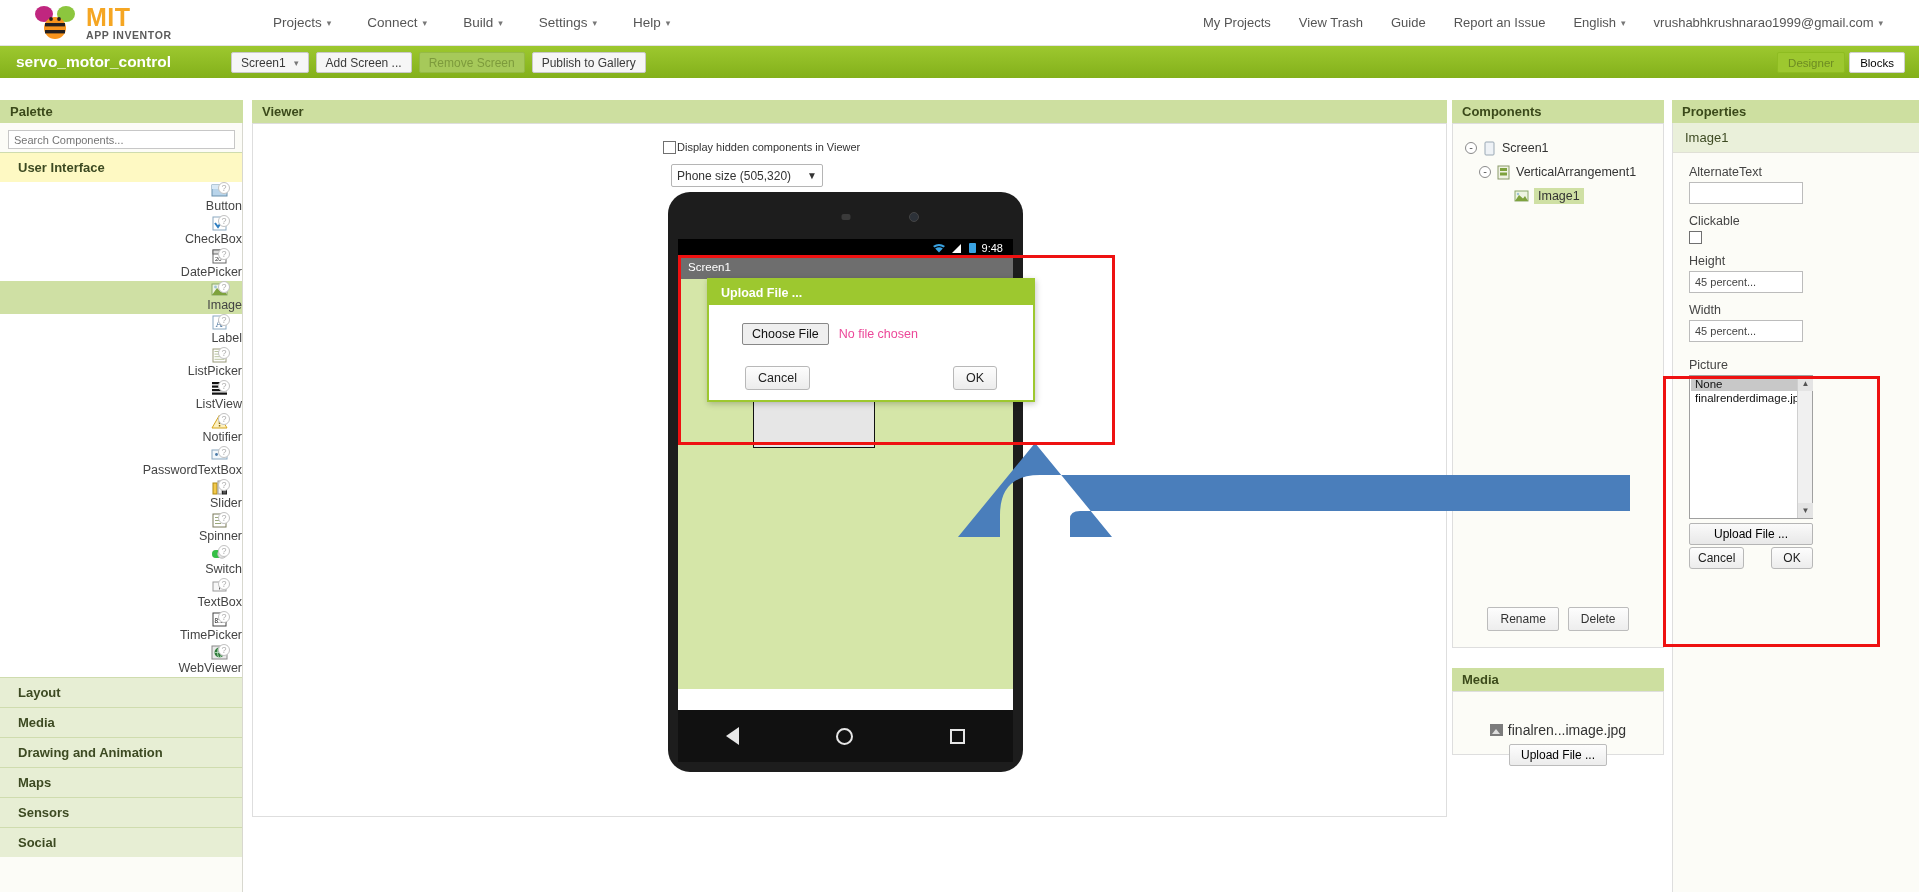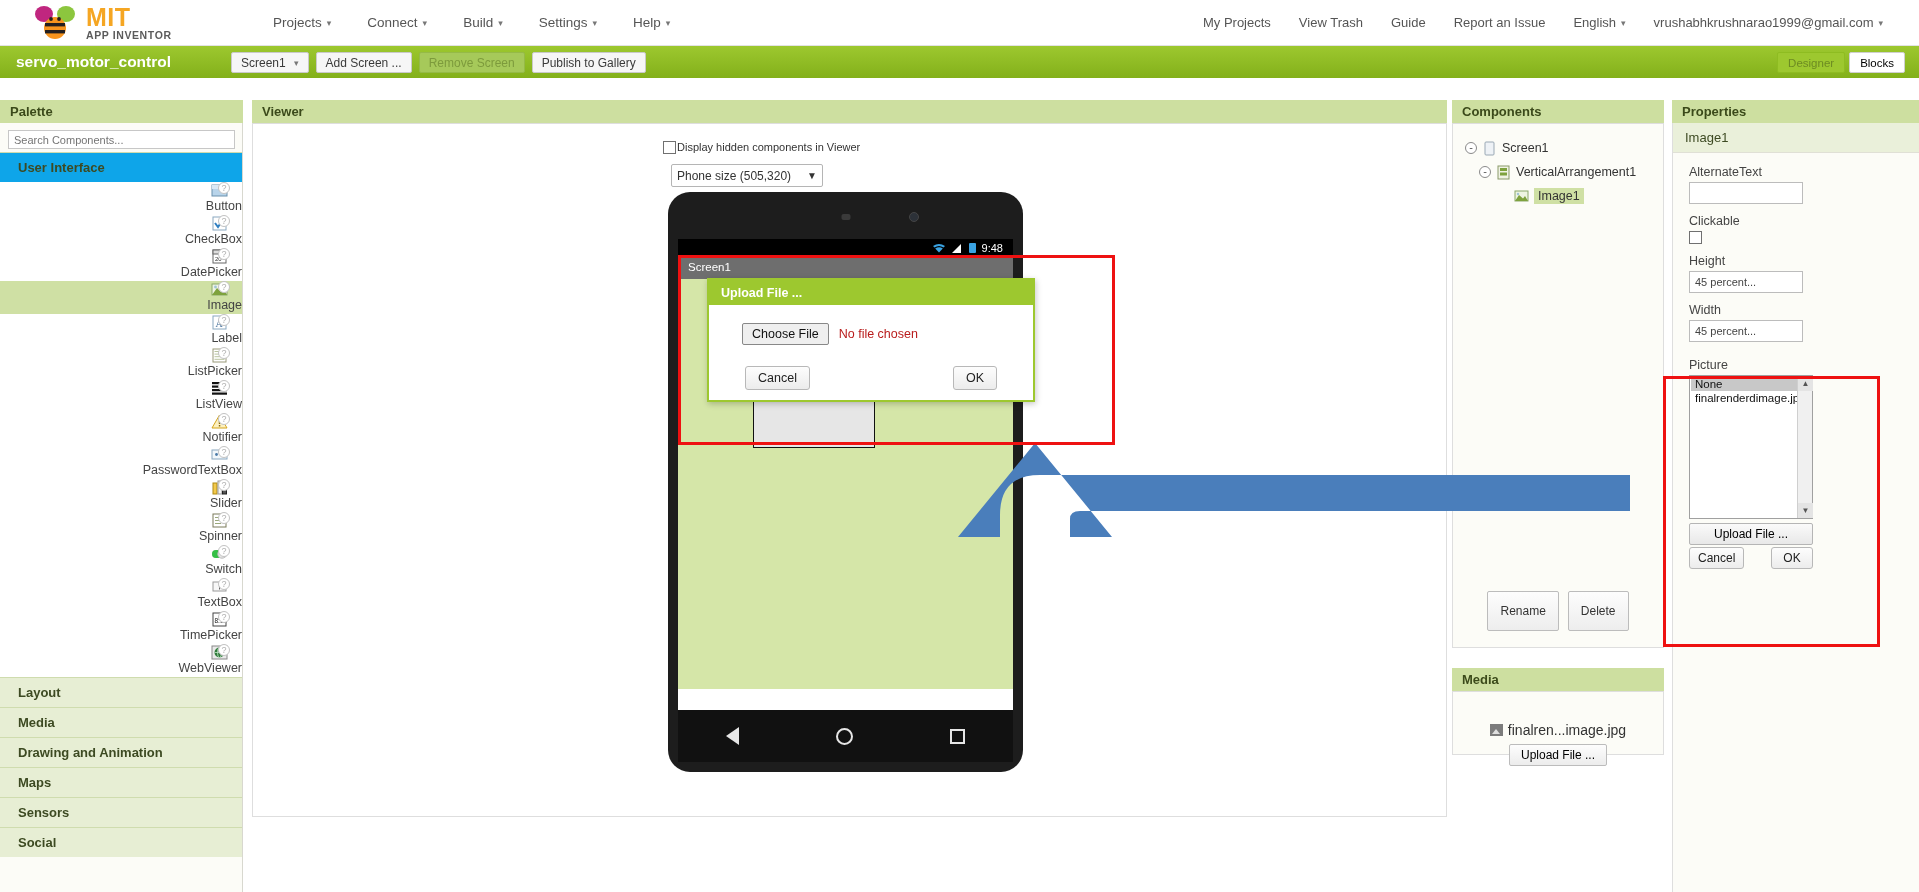--- a/index.html
+++ b/index.html
@@ -69,21 +69,21 @@
     position: absolute; left: 0; top: 100px; width: 243px; height: 792px;
     background: #fcfcf7; border-right: 1px solid #d8d8cf;
   }
   .palette-head { position: absolute; left: 0; top: -18px; width: 243px; }
   .searchbox {
     margin: 7px 8px 3px 8px; width: 227px; height: 19px;
     border: 1px solid #c7c7c7; background: #fff; font-size: 11px; color: #9a9a9a;
     padding: 2px 5px; font-family: "Liberation Sans", sans-serif;
   }
   .cat-head {
-    background: #0ea5e9; color: #3d4a22; font-weight: bold; font-size: 13px;
+    background: #fef9c3; color: #3d4a22; font-weight: bold; font-size: 13px;
     padding: 7px 10px 7px 18px; border-top: 1px solid #cfdcae; cursor: pointer;
   }
   .cat-head.sub { background: #e7eed4; }
   .plist { background: #fff; }
   .pitem {
     display: flex; align-items: flex-end; height: 33px; padding-left: 26px;
     font-size: 12.5px; color: #444; cursor: pointer; position: relative; flex-direction: column;
   }
   .pitem.sel { background: #cfe0a4; }
   .picon { width: 17px; height: 17px; margin-right: 14px; flex: 0 0 17px; }
@@ -171,21 +171,21 @@
   .updialog-head {
     background: #9dc82f; color: #fff; font-weight: bold; font-size: 12.5px;
     padding: 6px 12px; height: 25px;
   }
   .updialog-body { padding: 18px 0 0 0; }
   .file-row { display: flex; align-items: center; margin-left: 33px; }
   .choose-btn {
     background: #efefef; border: 1px solid #888; border-radius: 2px;
     font-size: 12.5px; padding: 3px 9px; color: #111; cursor: pointer;
   }
-  .nofile { font-size: 12.5px; color: #b91c1c; margin-left: 10px; }
+  .nofile { font-size: 12.5px; color: #ec4899; margin-left: 10px; }
   .updialog-btns { display: flex; margin-top: 21px; padding: 0 36px; }
   .dbtn {
     background: linear-gradient(#fdfdfd,#ececec); border: 1px solid #b8b8b8; border-radius: 3px;
     font-size: 12.5px; padding: 4px 12px; color: #222; cursor: pointer; min-width: 50px;
   }
   .dbtn.ok { margin-left: auto; min-width: 42px; }
 
   
   .red-box {
     position: absolute; border: 3px solid #ee1111; z-index: 60; pointer-events: none;
@@ -210,21 +210,21 @@
   }
   .ticon { width: 15px; height: 15px; margin-right: 5px; flex: 0 0 15px; }
   .tlabel { color: #333; }
   .tnode.sel .tlabel { background: #cfe0a4; padding: 1px 4px; }
   .comp-actions {
     position: absolute; bottom: 16px; left: 0; width: 100%;
     display: flex; justify-content: center; gap: 9px;
   }
   .cbtn {
     background: linear-gradient(#fdfdfd,#ededed); border: 1px solid #bcbcbc; border-radius: 2px;
-    font-size: 12px; padding: 12px 12px; cursor: pointer; color: #333;
+    font-size: 12px; padding: 4px 12px; cursor: pointer; color: #333;
   }
 
   
   .media {
     position: absolute; left: 1452px; top: 668px; width: 212px; height: 87px;
     background: #fcfcf7; border: 1px solid #dedede;
   }
   .media-head { position: absolute; left: 1452px; top: 668px; width: 212px; }
   .media-body { padding-top: 30px; text-align: center; }
   .media-file { font-size: 14px; color: #333; display: flex; align-items: center; justify-content: center; }

